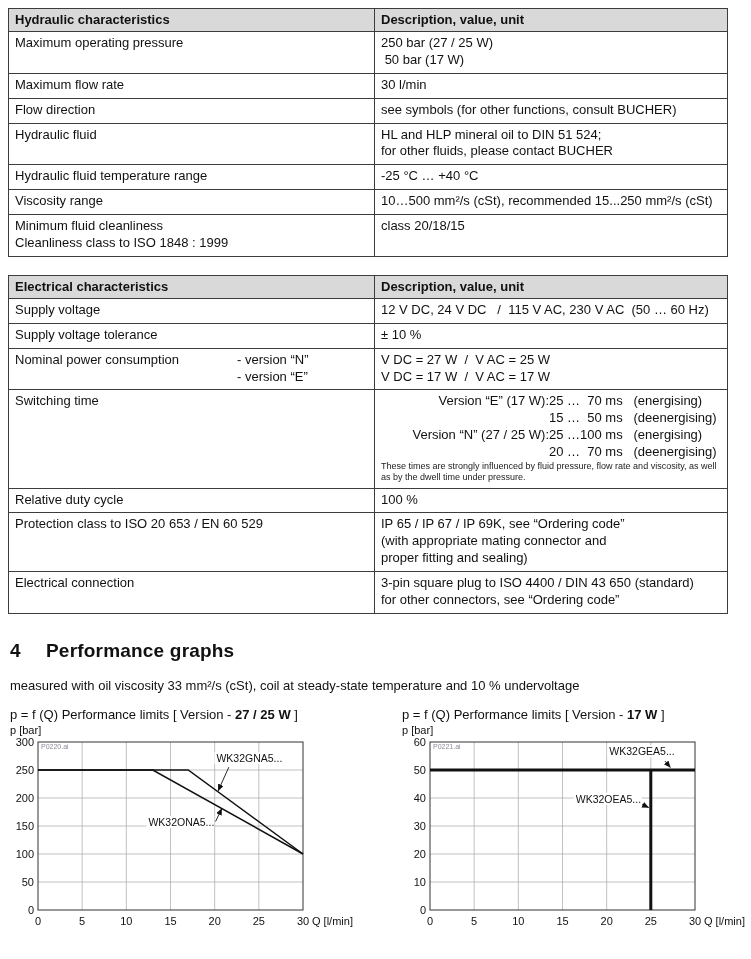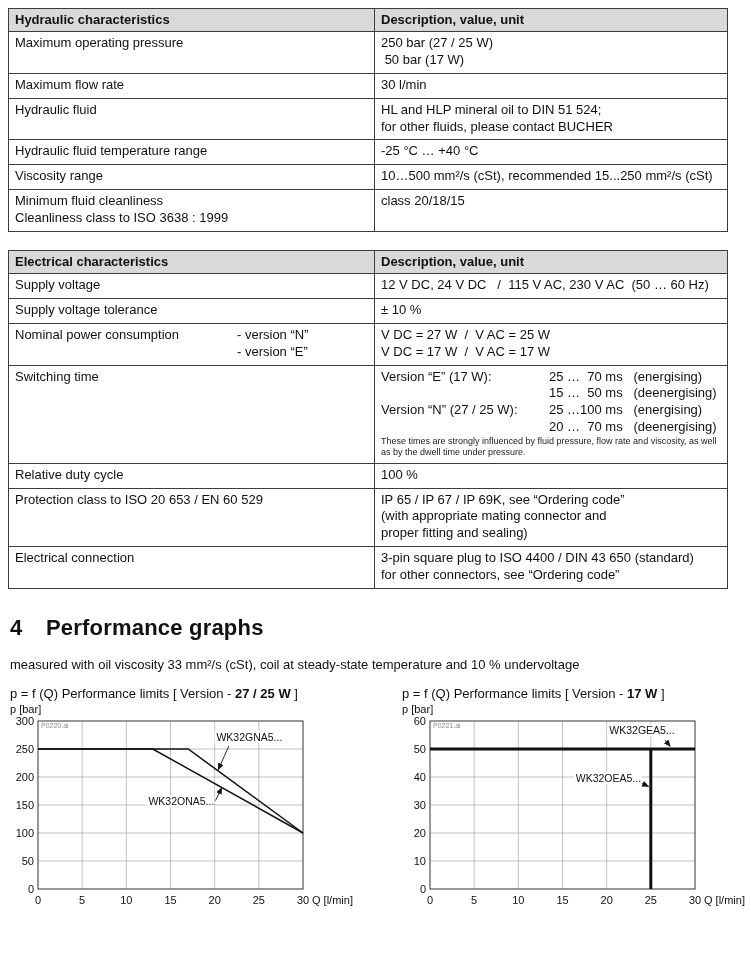--- a/index.html
+++ b/index.html
@@ -20,26 +20,26 @@
   table.spec .c1 { width: 366px; }
   table.spec thead th { background: #d9d9d9; font-weight: bold; }
   .ln { white-space: pre-wrap; line-height: 1.3; }
 
   .gap { height: 18px; }
 
   .np-row { display: flex; line-height: 1.3; }
   .np-label { display: inline-block; width: 222px; flex: none; white-space: pre; }
   .np-sub, .np-val { white-space: pre; }
 
-  .st-row { display: flex; line-height: 1.3; }
+  .st-row { display: flex; line-height: 1.3; text-align: right; }
   .st-ver { display: inline-block; width: 168px; flex: none; white-space: pre; }
   .st-time { white-space: pre; }
   .st-note { font-size: 9px; line-height: 1.25; color: #222; max-width: 350px; }
 
-  .section-heading { margin: 26px 0 0 2px; font-size: 22px; font-weight: bold; letter-spacing: 0.2px; }
+  .section-heading { margin: 26px 0 0 2px; font-size: 19px; font-weight: bold; letter-spacing: 0.2px; }
   .sec-num { display: inline-block; width: 36px; }
   .intro { margin: 16px 0 0 2px; line-height: 1.3; }
 
   .charts-row { display: flex; gap: 40px; margin-top: 12px; }
   .chart-block { width: 352px; flex: none; }
   .chart-title { font-size: 13px; margin: 0 0 2px 2px; white-space: pre-wrap; }
   svg text { font-family: "Liberation Sans", sans-serif; }
 </style>
 </head>
 <body>
@@ -66,20 +66,28 @@
       <tr>
         <td class="c1">
             <div class="ln">Maximum flow rate</div>
           </td>
         <td>
             <div class="ln">30 l/min</div>
           </td>
       </tr>
       <tr>
         <td class="c1">
+            <div class="ln">Flow direction</div>
+          </td>
+        <td>
+            <div class="ln">see symbols (for other functions, consult BUCHER)</div>
+          </td>
+      </tr>
+      <tr>
+        <td class="c1">
             <div class="ln">Hydraulic fluid</div>
           </td>
         <td>
           <div class="ln">HL and HLP mineral oil to DIN 51 524;</div>
           <div class="ln">for other fluids, please contact BUCHER</div>
         </td>
       </tr>
       <tr>
         <td class="c1">
             <div class="ln">Hydraulic fluid temperature range</div>
@@ -92,21 +100,21 @@
         <td class="c1">
             <div class="ln">Viscosity range</div>
           </td>
         <td>
             <div class="ln">10…500 mm²/s (cSt), recommended 15...250 mm²/s (cSt)</div>
           </td>
       </tr>
       <tr>
         <td class="c1">
           <div class="ln">Minimum fluid cleanliness</div>
-          <div class="ln">Cleanliness class to ISO 3638 : 1999</div>
+          <div class="ln">Cleanliness class to ISO 1848 : 1999</div>
         </td>
         <td>
             <div class="ln">class 20/18/15</div>
           </td>
       </tr>
     </tbody>
   </table>
 
   <div class="gap"></div>
 

